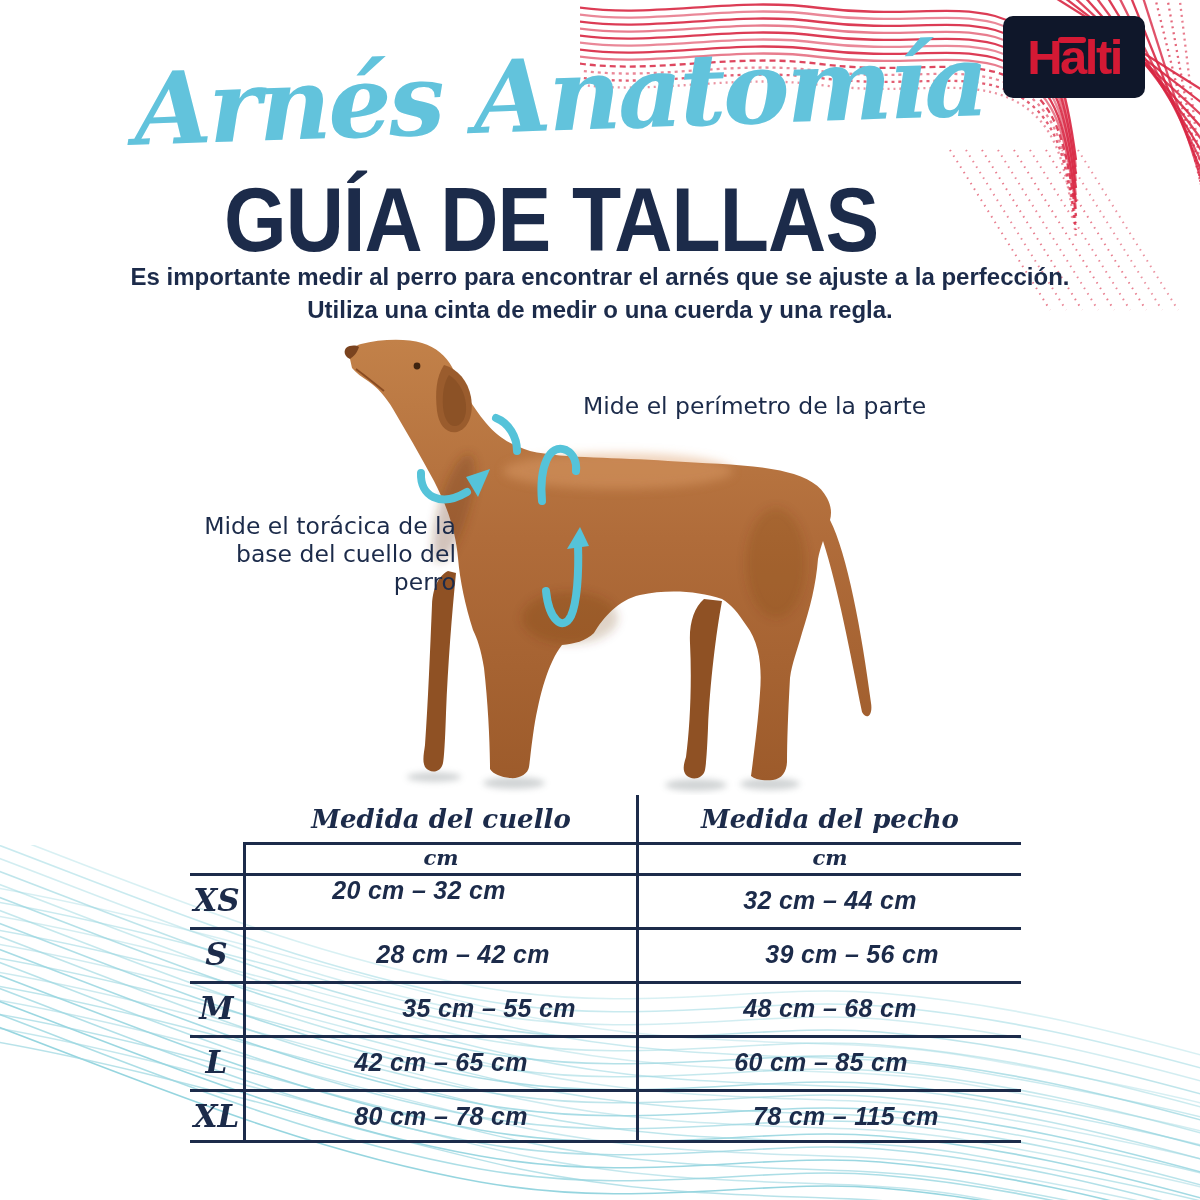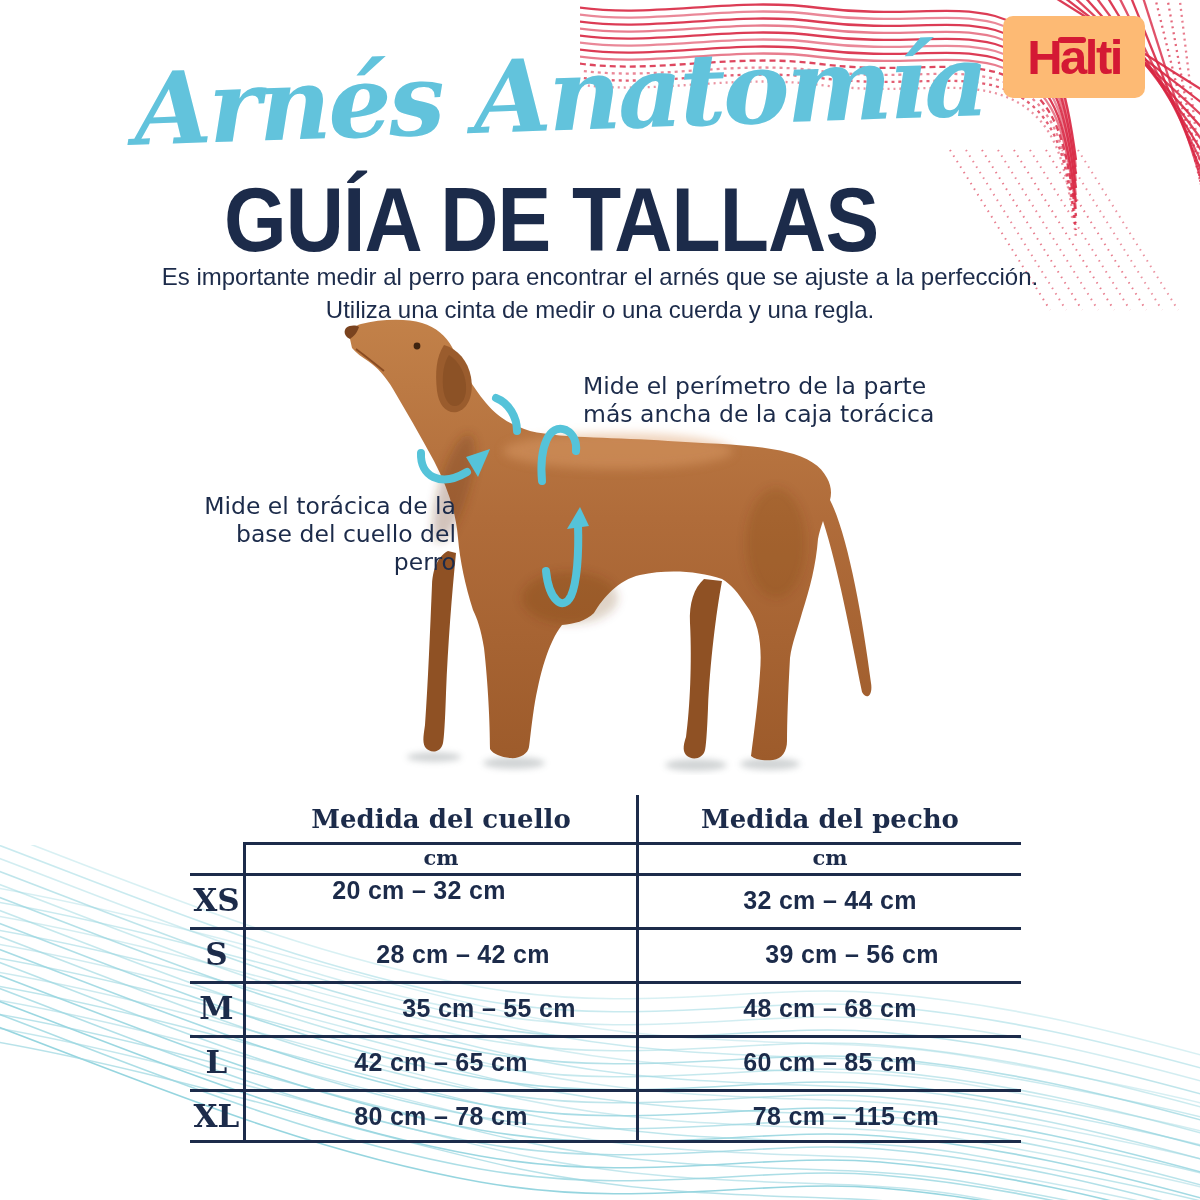--- a/index.html
+++ b/index.html
@@ -5,49 +5,49 @@
   * { margin:0; padding:0; box-sizing:border-box; }
   html,body { width:1200px; height:1200px; background:#ffffff; }
   body { font-family:"Liberation Sans", sans-serif; position:relative; overflow:hidden; }
   .canvas { position:absolute; inset:0; width:1200px; height:1200px; background:#fff; overflow:hidden; }
 
   .decor { position:absolute; pointer-events:none; }
   #waves-top-right { right:0; top:0; }
   #waves-bottom { left:0; top:845px; }
 
   .logo-box { position:absolute; left:1003px; top:16px; width:142px; height:82px;
-    background:#fdba74; border-radius:10px; display:flex; align-items:center; justify-content:center; }
+    background:#0f172a; border-radius:10px; display:flex; align-items:center; justify-content:center; }
   .logo-text { position:relative; color:#d41934; font-weight:bold; font-size:49px;
     letter-spacing:-2.5px; font-family:"Liberation Sans", sans-serif; line-height:1; }
   .logo-bar { position:absolute; left:55px; top:21px; width:28px; height:6px;
     background:#d41934; border-radius:3px; }
 
   .script-title { position:absolute; left:0; top:40px; width:1120px; text-align:center;
     font-family:"DejaVu Serif", serif; font-style:italic; font-weight:bold;
     font-size:100px; letter-spacing:-3px; color:#62c3dc; transform:rotate(-2deg); line-height:1.1; }
 
   .main-title { position:absolute; left:224px; top:174px; color:#1c2b4a;
     font-family:"Liberation Sans", sans-serif; font-weight:bold; font-size:91px;
     line-height:1; letter-spacing:-1px; white-space:nowrap;
     transform:scaleX(0.885); transform-origin:left top; }
 
   .intro { position:absolute; left:0; top:260px; width:1200px; text-align:center;
-    color:#1c2b4a; font-weight:400; font-size:24px; line-height:33px;
+    color:#1c2b4a; font-weight:700; font-size:24px; line-height:33px;
     font-family:"Liberation Sans", sans-serif; }
 
-  .figure { position:absolute; left:0; top:310px; width:960px; height:470px; }
+  .figure { position:absolute; left:0; top:330px; width:960px; height:470px; }
   .dog-svg { position:absolute; left:318px; top:3px; }
 
   .diagram-label { position:absolute; color:#1c2b4a; font-family:"DejaVu Sans", sans-serif;
     font-size:23.5px; line-height:28px; font-weight:normal; }
   .label-chest { left:583px; top:62px; text-align:left; }
   .label-neck  { left:170px; top:182px; width:286px; text-align:right; }
 
   .size-table { position:absolute; left:190px; top:795px; width:831px; height:348px; color:#1c2b4a; }
-  .size-table .cell { position:absolute; display:flex; align-items:center; justify-content:center; }
+  .size-table .cell { position:absolute; display:flex; align-items:center; justify-content:center;font-style:italic; }
   .tline { position:absolute; background:#1c2b4a; }
   .th { font-family:"DejaVu Serif", serif; font-weight:bold; font-size:26px; }
   .unit { font-family:"DejaVu Serif", serif; font-weight:bold; font-size:21px; }
   .size-label { font-family:"DejaVu Serif", serif; font-weight:bold; font-size:31px; }
   .val { font-family:"Liberation Sans", sans-serif; font-weight:700; font-size:25px; letter-spacing:0.3px; }
 </style>
 </head>
 <body>
 
 <div class="canvas">
@@ -215,21 +215,20 @@
 
       <g stroke="#55c3d9" stroke-width="8" fill="none" stroke-linecap="round">
         <path d="M 224 168 C 221 134 231 110 248 117 C 256 121 259 130 258 138"></path>
         <path d="M 228 258 C 231 287 245 299 253 283 C 259 270 261 240 260 212"></path>
         <polygon points="262,194 249,216 271,213" fill="#55c3d9" stroke="none"></polygon>
       </g>
     </svg>
 
     <div class="diagram-label label-chest">
       <div>Mide el perímetro de la parte</div>
-      <div>más ancha de la caja torácica</div>
     </div>
     <div class="diagram-label label-neck">
       <div>Mide el torácica de la</div>
       <div>base del cuello del perro</div>
     </div>
   </div>
 
   <div class="size-table">
 
     <div class="tline" style="left:446px; top:0; width:3px; height:348px;"></div>
@@ -259,21 +258,21 @@
       <div class="cell val" style="left:449px; top:132px; width:382px; height:54px;padding-left:44px;">39 cm – 56 cm</div>
     </div>
     <div>
       <div class="cell size-label" style="left:0; top:186px; width:53px; height:54px;">M</div>
       <div class="cell val" style="left:56px; top:186px; width:390px; height:54px;margin-left:48px;">35 cm – 55 cm</div>
       <div class="cell val" style="left:449px; top:186px; width:382px; height:54px;">48 cm – 68 cm</div>
     </div>
     <div>
       <div class="cell size-label" style="left:0; top:240px; width:53px; height:54px;">L</div>
       <div class="cell val" style="left:56px; top:240px; width:390px; height:54px;">42 cm – 65 cm</div>
-      <div class="cell val" style="left:449px; top:240px; width:382px; height:54px;">60 cm – 85 cm</div>
+      <div class="cell val" style="left:440px; top:240px; width:382px; height:54px;">60 cm – 85 cm</div>
     </div>
     <div>
       <div class="cell size-label" style="left:0; top:294px; width:53px; height:54px;">XL</div>
       <div class="cell val" style="left:56px; top:294px; width:390px; height:54px;">80 cm – 78 cm</div>
       <div class="cell val" style="left:449px; top:294px; width:382px; height:54px;padding-left:32px;">78 cm – 115 cm</div>
     </div>
   </div>
 
 </div>
 

